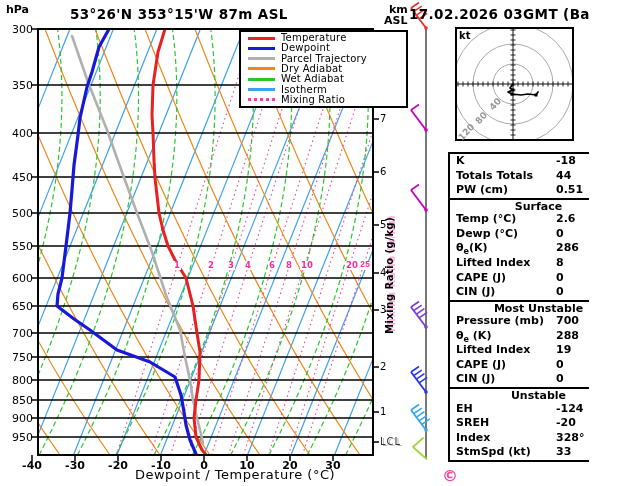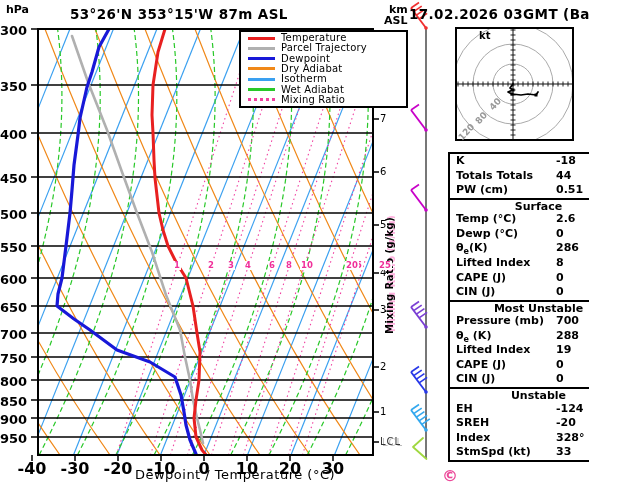--- a/index.html
+++ b/index.html
@@ -2,22 +2,22 @@
 <html><head>
 <meta charset="utf-8">
 <style>
   html,body{margin:0;padding:0;background:#fff;}
   .wrap{position:relative;width:589px;height:486px;background:#fff;
         font-family:"DejaVu Sans","Liberation Sans",sans-serif;overflow:hidden;}
   .abs{position:absolute;}
   svg{position:absolute;left:0;top:0;}
   .title{font-size:13.5px;font-weight:700;color:#000;letter-spacing:.4px;white-space:nowrap;}
   .unit{font-size:11px;font-weight:700;color:#000;}
-  .plabel{font-size:13px;font-weight:700;color:#000;text-align:left;width:33px;}
-  .tlabel{font-size:16px;font-weight:700;color:#000;width:34px;text-align:center;}
+  .plabel{font-size:11px;font-weight:400;color:#000;text-align:right;width:33px;}
+  .tlabel{font-size:11px;font-weight:700;color:#000;width:34px;text-align:center;}
   .kmlabel{font-size:10px;font-weight:400;color:#000;}
   .xaxis-label{font-size:13px;font-weight:400;color:#000;text-align:center;width:270px;letter-spacing:.5px;}
   .mixnum{font-size:8.5px;font-weight:700;color:#f0309a;background:#fff;padding:0 1px;line-height:9px;}
   .mixaxis{writing-mode:vertical-rl;transform:rotate(180deg);font-size:10px;font-weight:700;color:#000;
            text-shadow:2px 2px 0 #ffb0df;letter-spacing:.5px;height:170px;text-align:center;}
   .lcl{font-size:10px;font-weight:400;color:#333;text-shadow:2px 1px 0 #bbb;letter-spacing:1px;}
   .legend{border:2px solid #000;background:#fff;width:169px;height:78px;box-sizing:border-box;
           display:flex;flex-direction:column;justify-content:space-around;padding:1px 0;}
   .legrow{display:flex;align-items:center;height:10px;}
   .legsample{width:27px;margin:0 6px 0 7px;flex:none;}
@@ -248,47 +248,47 @@
 
   <div class="abs unit" style="left:6px;top:3px;">hPa</div>
   <div class="abs title" style="left:50px;top:6px;margin-left:20px;">53°26'N 353°15'W 87m ASL</div>
   <div class="abs unit" style="left:389px;top:3px;">km</div>
   <div class="abs unit" style="left:384px;top:14px;">ASL</div>
   <div class="abs title" style="left:409px;top:6px;">17.02.2026 03GMT (Base: 12)</div>
 
   <div class="abs xaxis-label" style="left:100px;top:467px;">Dewpoint / Temperature (°C)</div>
   <div class="abs mixaxis" style="left:384px;top:190px;">Mixing Ratio (g/kg)</div>
   <div class="abs lcl" style="left:380px;top:436px;">LCL</div>
-  <div class="abs kt" style="left:479px;top:30px;">kt</div>
+  <div class="abs kt" style="left:459px;top:30px;">kt</div>
   <div class="abs footer" style="left:442px;top:466px;">© weatheronline.co.uk</div>
 
   <div class="abs legend" style="left:226px;top:30px;margin-left:13px;" id="legend-box">
       <div class="legrow">
         <div class="legsample" style="border-top: 3px solid rgb(232, 32, 32);"></div>
         <span class="legtext">Temperature</span>
       </div>
       <div class="legrow">
+        <div class="legsample" style="border-top: 3px solid rgb(24, 24, 216);"></div>
+        <span class="legtext">Dewpoint</span>
+      </div>
+      <div class="legrow">
         <div class="legsample" style="border-top: 3px solid rgb(176, 176, 176);"></div>
         <span class="legtext">Parcel Trajectory</span>
       </div>
       <div class="legrow">
-        <div class="legsample" style="border-top: 3px solid rgb(24, 24, 216);"></div>
-        <span class="legtext">Dewpoint</span>
-      </div>
-      <div class="legrow">
         <div class="legsample" style="border-top: 3px solid rgb(240, 136, 24);"></div>
         <span class="legtext">Dry Adiabat</span>
       </div>
       <div class="legrow">
+        <div class="legsample" style="border-top: 3px solid rgb(40, 200, 40);"></div>
+        <span class="legtext">Wet Adiabat</span>
+      </div>
+      <div class="legrow">
         <div class="legsample" style="border-top: 3px solid rgb(58, 160, 240);"></div>
         <span class="legtext">Isotherm</span>
-      </div>
-      <div class="legrow">
-        <div class="legsample" style="border-top: 3px solid rgb(40, 200, 40);"></div>
-        <span class="legtext">Wet Adiabat</span>
       </div>
       <div class="legrow">
         <div class="legsample" style="border-top: 3px dotted rgb(240, 64, 160);"></div>
         <span class="legtext">Mixing Ratio</span>
       </div>
     </div>
 
   <div class="abs datatable" style="left:448px;top:152px;" id="data-table">
       <div class="trow"><span>K</span><span class="val">-18</span></div>
       <div class="trow"><span>Totals Totals</span><span class="val">44</span></div>
@@ -345,19 +345,19 @@
       <div class="abs kmlabel" style="left:380px;top:406px;">1</div>
       <div class="abs mixnum" style="left:173px;top:261px;">1</div>
       <div class="abs mixnum" style="left:207px;top:261px;">2</div>
       <div class="abs mixnum" style="left:227px;top:261px;">3</div>
       <div class="abs mixnum" style="left:244px;top:261px;">4</div>
       <div class="abs mixnum" style="left:268px;top:261px;">6</div>
       <div class="abs mixnum" style="left:285px;top:261px;">8</div>
       <div class="abs mixnum" style="left:300px;top:261px;">10</div>
       <div class="abs mixnum" style="left:325px;top:261px;margin-left:24px;">15</div>
       <div class="abs mixnum" style="left:345px;top:261px;">20</div>
-      <div class="abs mixnum" style="left:378px;top:261px;">25</div>
+      <div class="abs mixnum" style="left:359px;top:261px;font-family:Liberation Mono, monospace;">25</div>
       <div class="abs ring" style="left:489px;top:99px;">40</div>
       <div class="abs ring" style="left:475px;top:113px;">80</div>
       <div class="abs ring" style="left:457px;top:127px;">120</div>
     </div>
 
 </div>
 
 </body></html>

